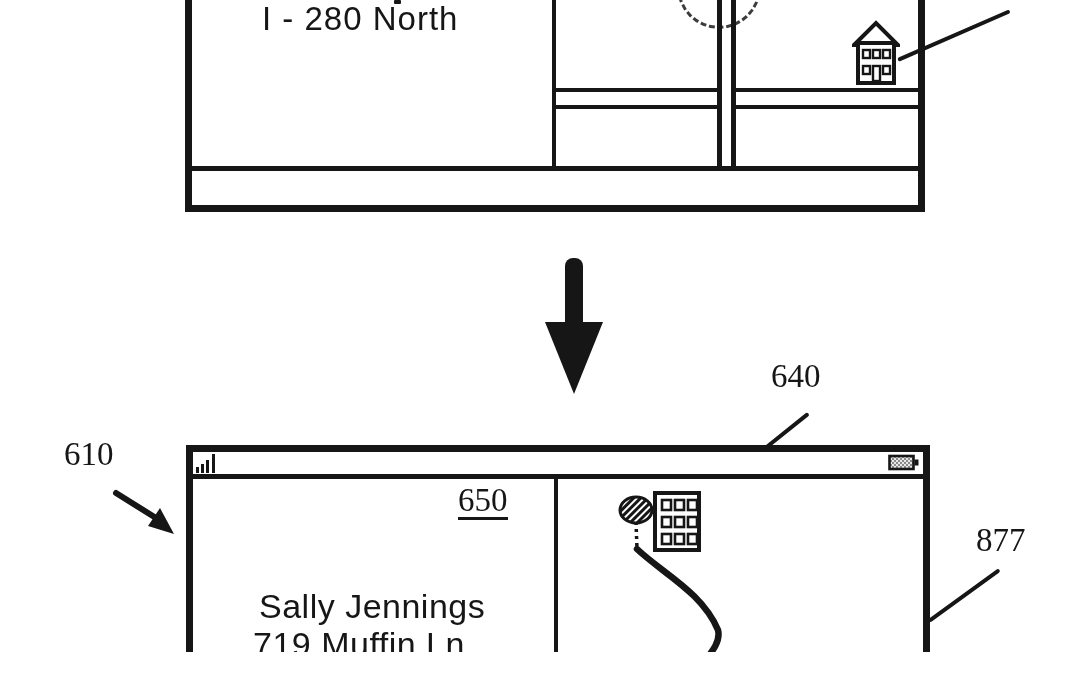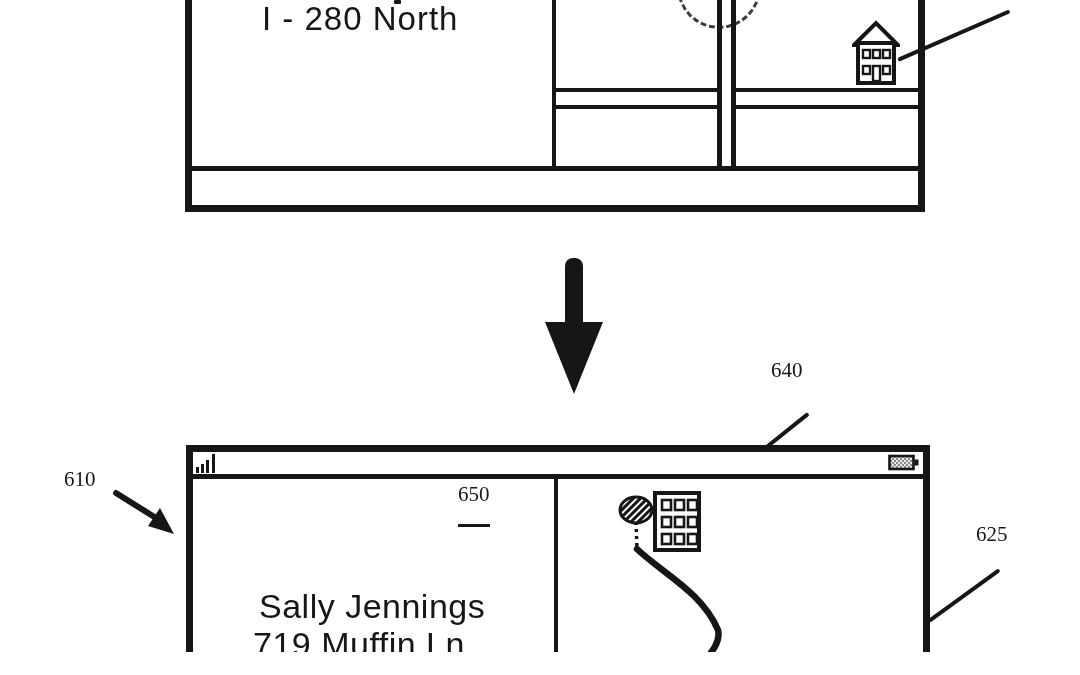--- a/index.html
+++ b/index.html
@@ -42,23 +42,23 @@
     position:absolute;left:0;top:0;width:100%;height:22px;
     border-bottom:5px solid var(--ink);box-sizing:content-box;
   }
   .pane-left{position:absolute;left:0;top:27px;width:361px;height:196px;}
   .pane-divider{position:absolute;left:361px;top:27px;width:4px;height:196px;background:var(--ink);}
   .contact-name{position:absolute;left:66px;top:108px;font-size:34px;letter-spacing:0.5px;white-space:nowrap;}
   .contact-address{position:absolute;left:60px;top:146px;font-size:34px;letter-spacing:0.5px;white-space:nowrap;}
   
   .ref-num{
     position:absolute;font-family:"Liberation Serif","DejaVu Serif",serif;
-    font-size:21px;color:var(--ink);line-height:1;white-space:nowrap;
+    font-size:33px;color:var(--ink);line-height:1;white-space:nowrap;
   }
-  .ref-num.underlined{border-bottom:3px solid var(--ink);padding-bottom:19px;}
+  .ref-num.underlined{border-bottom:3px solid var(--ink);padding-bottom:0;}
   
   .remnant{position:absolute;background:var(--ink);border-radius:1px;}
 </style>
 </head>
 <body>
 
 <div id="canvas">
 
   <div class="top-screen">
 
@@ -90,30 +90,30 @@
     </svg>
   </div>
 
   <div class="leader" style="left:898px;top:58px;width:122px;transform:rotate(-23.6deg);"></div>
 
   <svg class="abs" style="left:545px;top:256px;" width="58" height="140" viewBox="0 0 58 140">
     <rect x="20" y="2" width="18" height="72" rx="8" fill="#161616"></rect>
     <polygon points="0,66 58,66 29,138" fill="#161616"></polygon>
   </svg>
 
-  <div class="ref-num" style="left:64px;top:469px;">610</div>
+  <div class="ref-num" style="left:64px;top:438px;">610</div>
   <svg class="abs" style="left:110px;top:486px;" width="72" height="54" viewBox="0 0 72 54">
     <line x1="6" y1="7" x2="46" y2="32" stroke="#161616" stroke-width="6" stroke-linecap="round"></line>
     <polygon points="64,48 38,40 50,22" fill="#161616"></polygon>
   </svg>
 
   <div class="ref-num" style="left:771px;top:360px;">640</div>
   <div class="leader" style="left:703px;top:496px;width:135px;transform:rotate(-38.7deg);"></div>
 
-  <div class="ref-num" style="left:976px;top:524px;">625</div>
+  <div class="ref-num" style="left:976px;top:524px;">877</div>
   <div class="leader" style="left:929px;top:619px;width:87px;transform:rotate(-36deg);"></div>
 
   <div class="ref-num underlined" style="left:830px;top:481px;">630</div>
 
   <div class="bottom-screen">
     <div class="status-bar">
       <svg class="abs" style="left:3px;top:2px;" width="26" height="19" viewBox="0 0 26 19">
         <rect x="0" y="13" width="3" height="6" fill="#161616"></rect>
         <rect x="5" y="10" width="3" height="9" fill="#161616"></rect>
         <rect x="10" y="6" width="3" height="13" fill="#161616"></rect>

